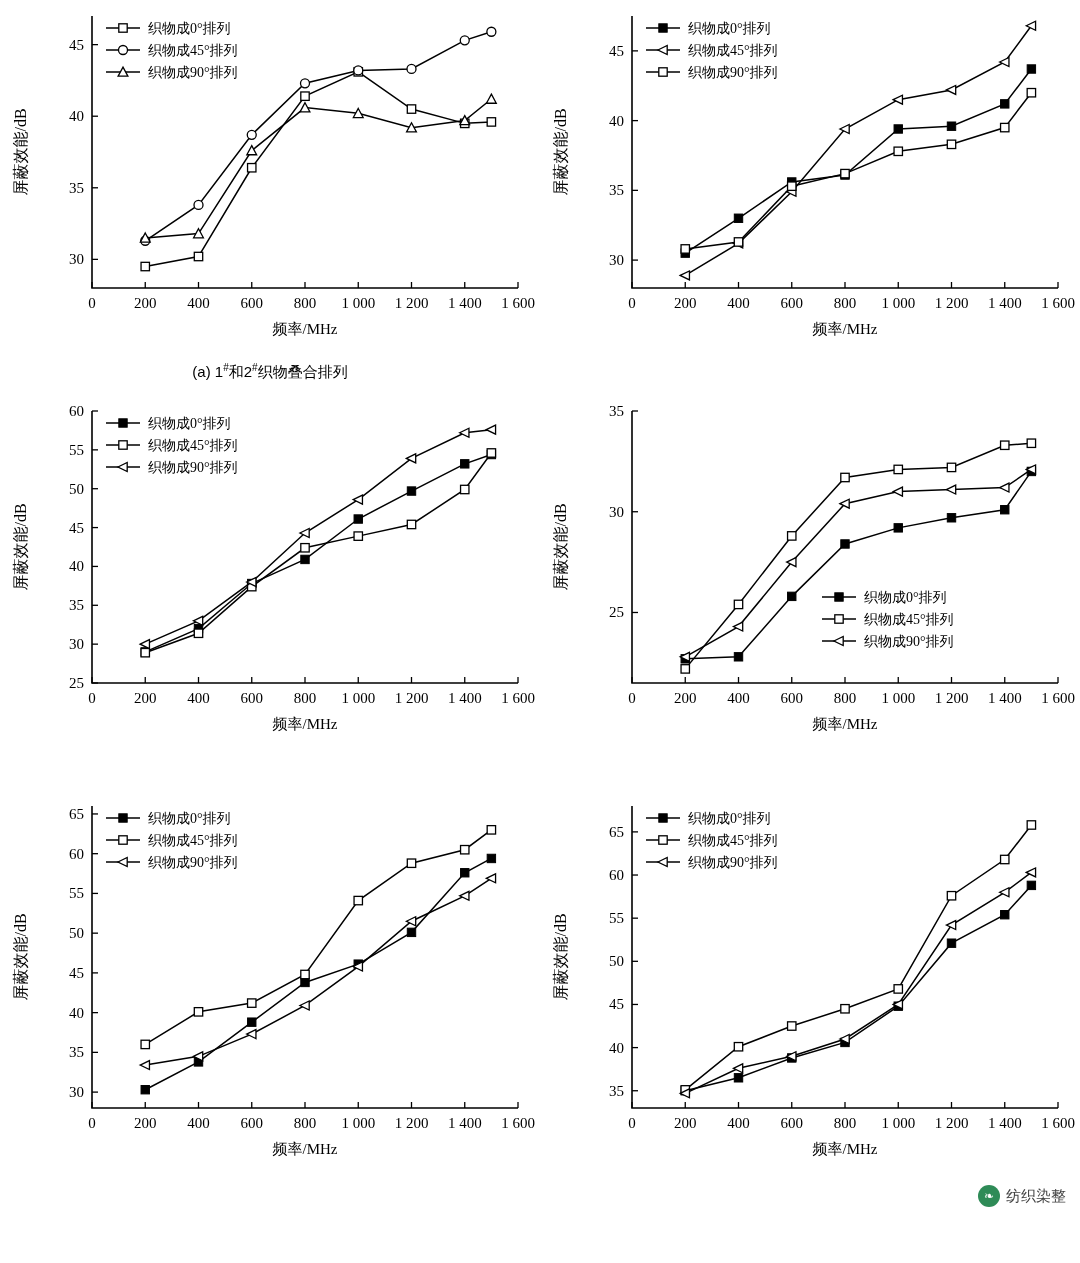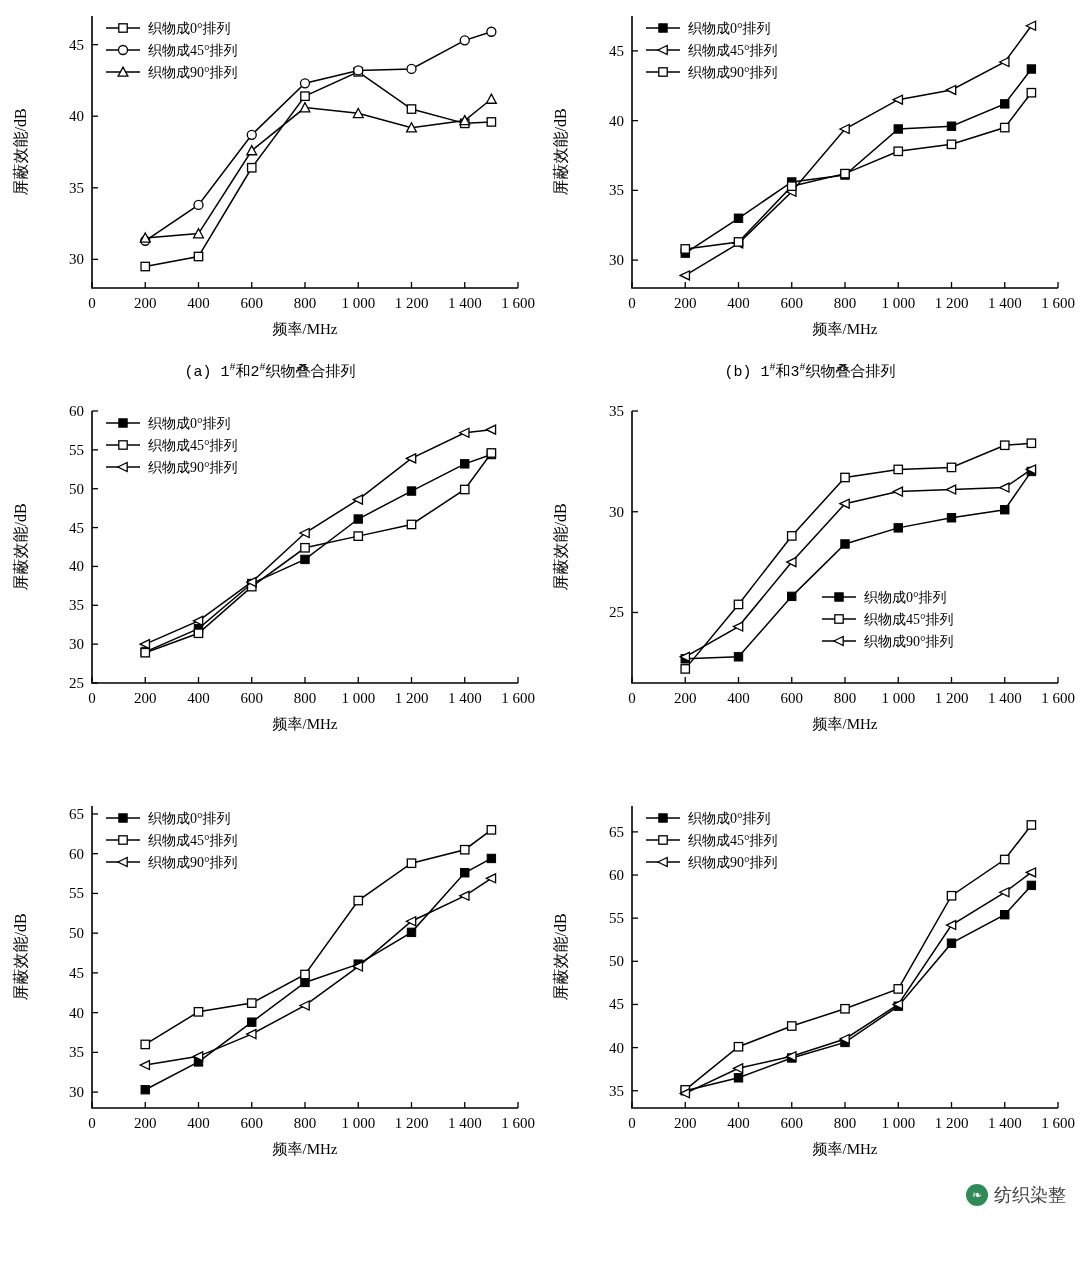--- a/index.html
+++ b/index.html
@@ -1,34 +1,34 @@
 <!DOCTYPE html>
 <html><head>
 <meta charset="utf-8">
 <style>
   html,body{margin:0;padding:0;background:#ffffff;}
   body{width:1080px;height:1263px;font-family:"Liberation Serif",serif;color:#000;}
   .sheet{position:relative;width:1080px;height:1263px;}
   .grid{display:grid;grid-template-columns:540px 540px;grid-template-rows:395px 395px 420px;}
   .cell{position:relative;}
   .plot-wrap{position:relative;width:540px;}
-  .caption{text-align:center;font-size:15px;margin-top:2px;font-family:Liberation Mono, monospace;}
+  .caption{text-align:center;font-size:15px;margin-top:2px;font-family:Liberation Sans, sans-serif;}
   .caption sup{font-size:10px;vertical-align:super;}
   svg{display:block;}
   .axis-line{stroke:#000;stroke-width:1.6;fill:none;}
   .tick{stroke:#000;stroke-width:1.3;}
   .ticklabel{font-family:"Liberation Serif",serif;font-size:15px;fill:#000;}
   .axtitle{font-family:"Liberation Serif",serif;font-size:15px;fill:#000;}
   .ylabel{font-family:"Liberation Serif",serif;font-size:16px;fill:#000;}
   .series-line{fill:none;stroke:#000;stroke-width:1.5;}
   .legend-text{font-family:"Liberation Serif",serif;font-size:14px;fill:#000;}
   .wm{position:absolute;right:14px;bottom:56px;display:flex;align-items:center;gap:6px;}
   .wm-circle{width:22px;height:22px;border-radius:50%;background:#2e8b57;display:flex;align-items:center;justify-content:center;}
   .wm-circle span{color:#fff;font-size:12px;font-family:"Liberation Sans",sans-serif;}
-  .wm-text{font-size:18px;color:#444;font-family:"Liberation Sans",sans-serif;}
+  .wm-text{font-size:15px;color:#444;font-family:"Liberation Sans",sans-serif;}
 </style>
 </head>
 <body>
 
 <div class="sheet">
   <div class="grid" id="grid">
       <div class="cell">
         <div class="plot-wrap">
           <svg width="540" height="360">
             <path d="M 92 16 L 92 288 L 518 288" class="axis-line"></path>
@@ -275,21 +275,20 @@
               </g>
               <text x="148" y="55" class="legend-text">织物成45°排列</text>
               <line x1="106" y1="72" x2="140" y2="72" stroke="#000" stroke-width="1.4"></line>
               <g>
                 <rect x="118.8" y="67.8" width="8.4" height="8.4" fill="#fff" stroke="#000" stroke-width="1.3"></rect>
               </g>
               <text x="148" y="77" class="legend-text">织物成90°排列</text>
             </g>
           </svg>
         </div>
-        <div class="caption">(b) 1<sup>#</sup>和3<sup>#</sup>织物叠合排列</div>
       </div>
       <div class="cell">
         <div class="plot-wrap">
           <svg width="540" height="360">
             <path d="M 92 16 L 92 288 L 518 288" class="axis-line"></path>
             <line x1="92" y1="288" x2="92" y2="282" class="tick"></line>
             <text x="92" y="308" text-anchor="middle" class="ticklabel">0</text>
             <line x1="145.25" y1="288" x2="145.25" y2="282" class="tick"></line>
             <text x="145.25" y="308" text-anchor="middle" class="ticklabel">200</text>
             <line x1="198.5" y1="288" x2="198.5" y2="282" class="tick"></line>

